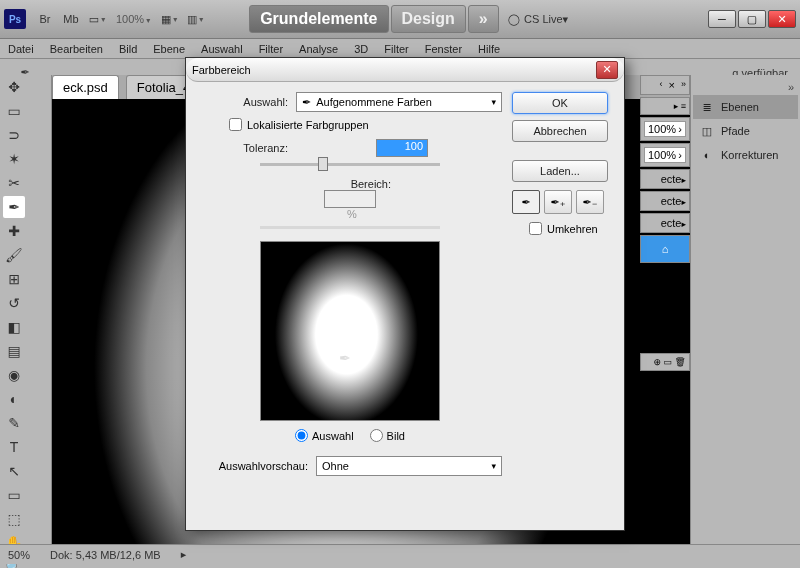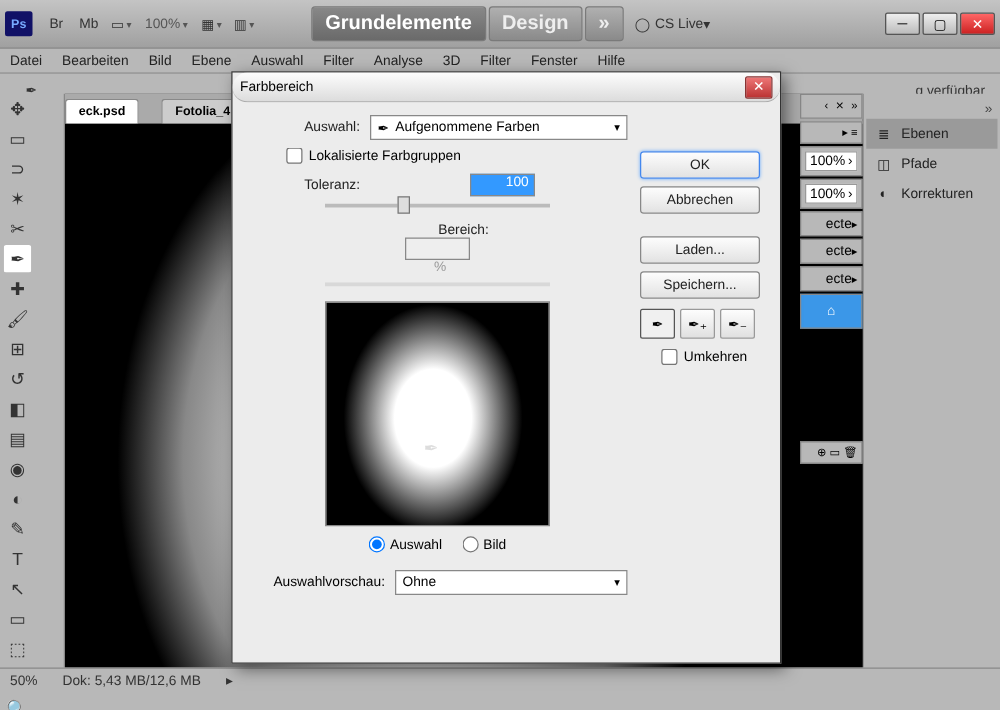--- a/index.html
+++ b/index.html
@@ -17,37 +17,37 @@
 .winbtn.cl { background:linear-gradient(#f66,#c22); color:#fff;}
 .menubar { height:20px; background:#b8b8b8; display:flex; align-items:center; padding:0 8px; border-bottom:1px solid #888;}
 .menubar span { margin-right:16px; color:#222; cursor:default;}
 .optbar { height:28px; background:#b8b8b8; display:flex; align-items:center; padding:0 12px; border-bottom:1px solid #888;}
 .main { position:absolute; top:75px; left:0; right:0; bottom:20px; display:flex;}
 .toolbox { width:52px; background:#b8b8b8; border-right:1px solid #888; padding:0 2px; display:flex; flex-wrap:wrap; align-content:flex-start;}
 .tool { width:22px; height:22px; margin:1px; display:flex; align-items:center; justify-content:center; border:1px solid transparent; border-radius:2px; color:#333; font-size:14px;}
 .tool.sel { background:#fff; border-1px solid #888;}
 .canvas-area { flex:1; background:#3a3a3a; position:relative;}
 .tabs { height:24px; background:#aaa; display:flex; align-items:flex-end;}
-.tab { padding:4px 10px; background:#ccc; margin-right:18px; border:1px solid #888; border-bottom:none; border-radius:3px 3px 0 0; font-size:10px;font-weight:bold;}
+.tab { padding:4px 10px; background:#ccc; margin-right:7px; border:1px solid #888; border-bottom:none; border-radius:3px 3px 0 0; font-size:13px;}
 .tab.active { background:#fff;}
 .canvas { position:absolute; top:24px; left:0; right:0; bottom:0; background:#000; overflow:hidden;}
 .face-img { width:100%; height:100%; position:relative; background:radial-gradient(ellipse 350px 450px at 45% 60%, #f5f5f5 0%, #e0e0e0 30%, #888 55%, #000 70%);}
 .panels-right { width:110px; background:#b8b8b8; border-left:1px solid #888; padding:4px 2px;}
 .prow { display:flex; align-items:center; padding:4px 6px; color:#222;}
 .prow.sel { background:#9a9a9a;}
 .pic { width:16px; height:16px; margin-right:6px; display:inline-flex; align-items:center; justify-content:center;}
-.statusbar { position:absolute; bottom:14px; left:0; right:0; height:20px; background:#b8b8b8; border-top:1px solid #888; display:flex; align-items:center; padding:0 8px; font-size:10px; color:#333;}
+.statusbar { position:absolute; bottom:4px; left:0; right:0; height:20px; background:#b8b8b8; border-top:1px solid #888; display:flex; align-items:center; padding:0 8px; font-size:10px; color:#333;}
 .statusbar span { margin-right:20px;}
 
 .dialog { position:absolute; left:185px; top:57px; width:440px; height:474px; background:#ececec; border:1px solid #333; box-shadow:4px 4px 12px rgba(0,0,0,.5);}
 .dlg-title { height:24px; background:linear-gradient(#fdfdfd,#dcdcdc); display:flex; align-items:center; padding:0 6px; border-bottom:1px solid #aaa;border-radius:12px;}
 .dlg-close { margin-left:auto; width:22px; height:18px; background:linear-gradient(#e77,#b33); color:#fff; display:flex; align-items:center; justify-content:center; border:1px solid #833; border-radius:2px;}
 .dlg-body { padding:10px 12px; display:flex;}
 .dlg-left { flex:1;}
-.dlg-right { width:100px; margin-left:10px;margin-top:29px;}
+.dlg-right { width:100px; margin-left:10px;}
 .row { display:flex; align-items:center; margin-bottom:6px;}
 .lbl { width:90px; text-align:right; margin-right:8px; color:#222;}
 .select { flex:1; height:20px; border:1px solid #888; background:#fff; display:flex; align-items:center; padding:0 5px; position:relative;}
 .select::after { content:"▾"; position:absolute; right:5px; font-size:9px;}
 .chk { display:flex; align-items:center; margin:4px 0 8px 14px;padding-left:17px;}
 .chk input { margin-right:5px;}
 .num-in { width:52px; height:18px; background:#fff; border:1px solid #888; text-align:right; padding:0 4px; color:#000;}
 .num-in.sel { background:#3399ff; color:#fff;}
 .slider-track { width:180px; height:3px; background:#bbb; position:relative; margin:6px auto 12px;}
 .slider-thumb { width:10px; height:14px; background:#dedede; border:1px solid #777; position:absolute; top:-6px; left:58px;}
@@ -247,21 +247,20 @@
             <span>Ohne</span>
           </div>
       </div>
     </div>
 
     <div class="dlg-right">
       <div class="btn primary">OK</div>
       <div class="btn">Abbrechen</div>
       <div style="height:12px"></div>
       <div class="btn">Laden...</div>
-      <div class="btn">Speichern...</div>
       <div class="eyedrops">
         <div class="eyed sel">✒</div>
         <div class="eyed">✒₊</div>
         <div class="eyed">✒₋</div>
       </div>
       <label class="chk" style="margin-left:0">
         <input type="checkbox" style="">
         <span>Umkehren</span>
       </label>
     </div>

